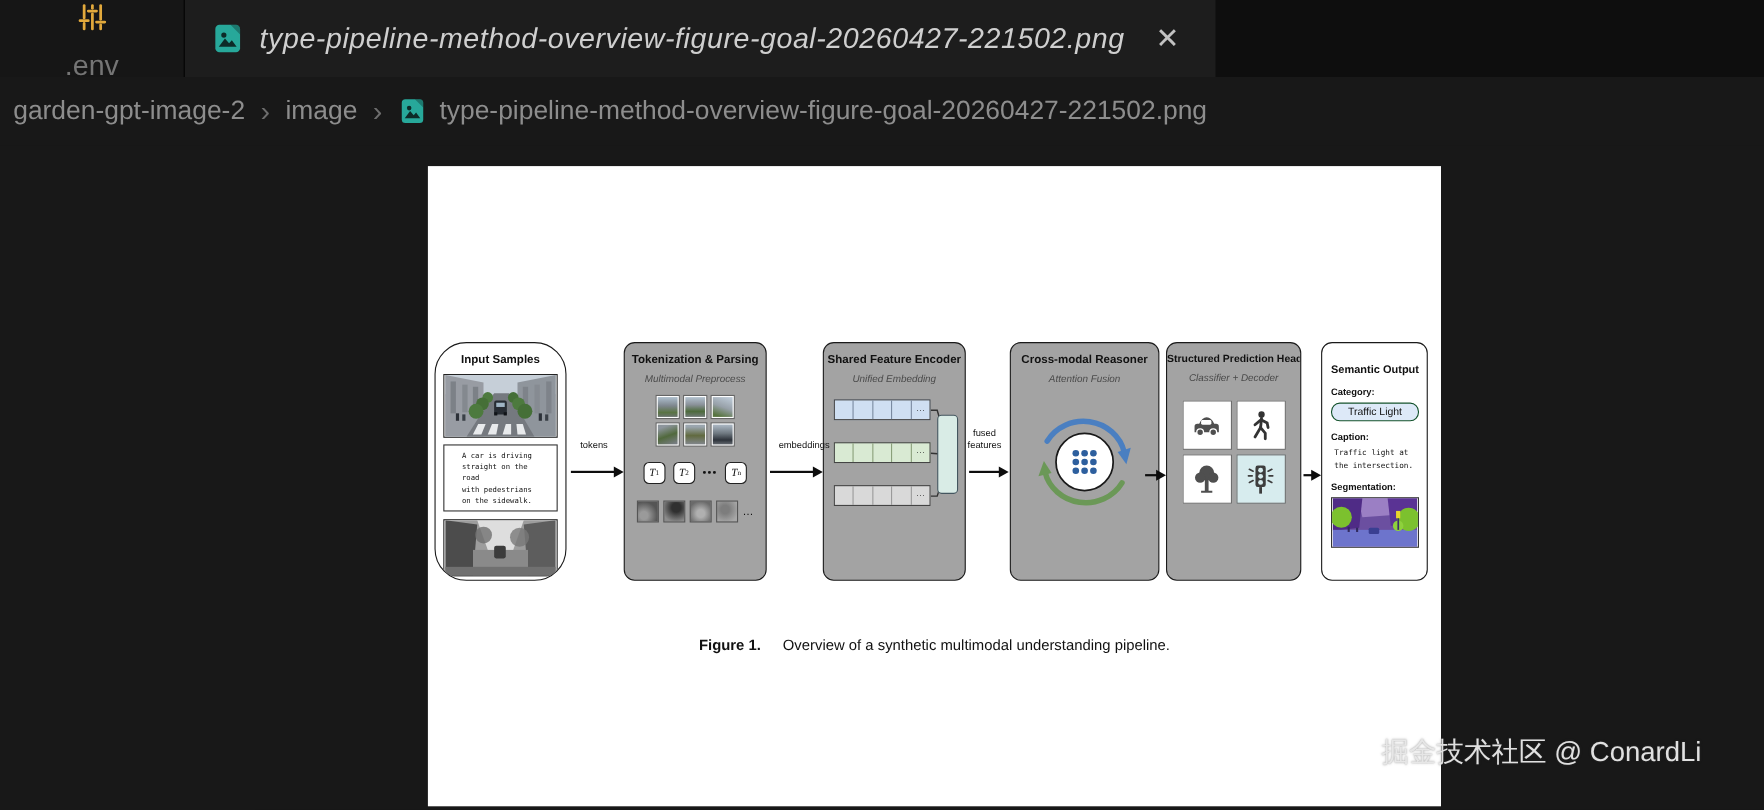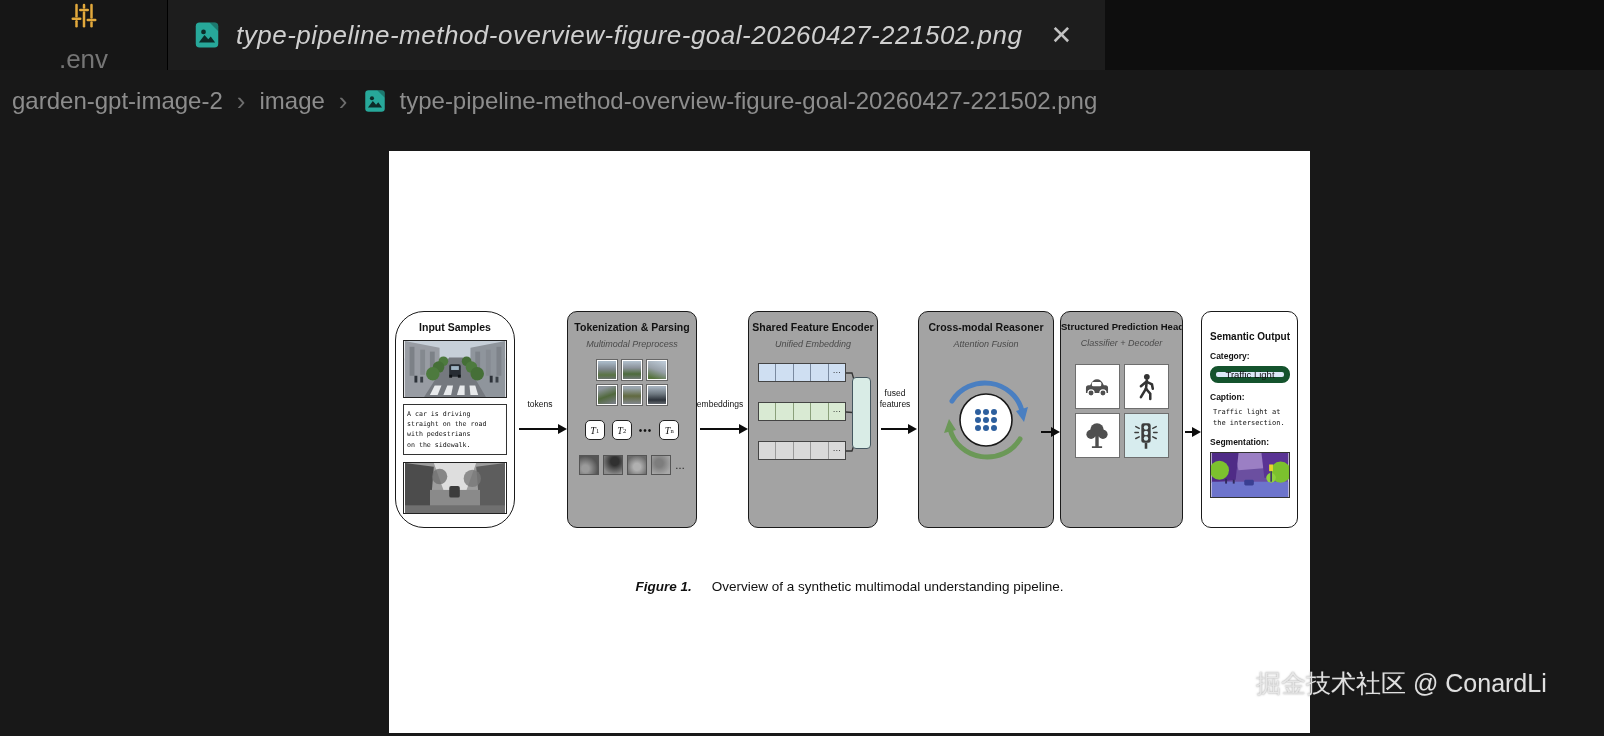--- a/index.html
+++ b/index.html
@@ -29,21 +29,21 @@
 
   .panel { position:absolute; top:160px; height:217px; border:1.5px solid #1a1a1a; border-radius:10px;
            background:#fff; overflow:hidden; }
   .panel.blue { background:#a3a3a3; }
   .p-title { font-weight:bold; color:#111; text-align:center; margin-top:9px; font-size:10.5px; white-space:nowrap; }
   .p-sub   { font-style:italic; color:#4a4a4a; text-align:center; margin-top:6px; font-size:9px; }
 
   
   .p1 { left:6px; width:120px;border-radius:29px; }
   .p1 .img { display:block; margin:7px auto 0; border:1px solid #222; }
-  .p1 .cap { width:104px; margin:6px auto 0; border:1px solid #333; background:#fff; padding:4px 3px;
+  .p1 .cap { width:104px; margin:6px auto 0; border:1px solid #333; background:#fff; padding:4px 16px;
              font-family:"DejaVu Sans Mono", monospace; font-size:6.6px; line-height:1.55; color:#111; }
 
   
   .p2 { left:178px; width:130px; }
   .patch-grid { display:grid; grid-template-columns:repeat(3,22px); gap:3px; justify-content:center; margin-top:10px; }
   .patch { width:22px; height:22px; border:1px solid #666; outline:1px solid #fff; outline-offset:-2px; }
   .pa1 { background:linear-gradient(180deg,#a8b8c6 10%,#7e868d 45%,#5a7444 75%,#6d7278 100%); }
   .pa2 { background:linear-gradient(180deg,#b3c2cf 5%,#8a9199 40%,#4d6b3c 70%,#777c82 100%); }
   .pa3 { background:linear-gradient(200deg,#bcc9d6 10%,#97a0a8 50%,#57743f 85%); }
   .pa4 { background:linear-gradient(160deg,#8d959c 20%,#51693d 55%,#787d83 90%); }
@@ -87,34 +87,34 @@
   .p5 { left:671px; width:123px; }
   .icon-grid { display:grid; grid-template-columns:repeat(2,45px); gap:4px; justify-content:center; margin-top:16px; }
   .icon-cell { width:45px; height:45px; background:#fff; border:1px solid #6e6e6e; display:flex;
                align-items:center; justify-content:center; }
   .icon-cell.hl { background:#d7ecee; }
 
   
   .p6 { left:812px; width:97px; background:#fff; padding:10px 8px; }
   .p6 .p-title { text-align:left; font-size:10px; }
   .out-label { font-weight:bold; color:#111; font-size:8.5px; margin-top:9px; }
-  .pill { margin-top:5px; width:80px; height:17px; background:#dde9f8; border:6px solid #14532d; border-radius:8px;
+  .pill { margin-top:5px; width:80px; height:17px; background:#dde9f8; border:1px solid #14532d; border-radius:8px;
           display:flex; align-items:center; justify-content:center; font-size:9.5px; color:#111; }
   .out-cap { font-family:"DejaVu Sans Mono", monospace; font-size:7px; color:#111; line-height:1.5; margin-top:5px; padding-left:3px; }
   .seg-img { display:block; margin-top:5px; border:1px solid #333; }
 
   
   .arrow { position:absolute; height:0; border-top:2.2px solid #0d0d0d; }
   .arrow::after { content:""; position:absolute; right:-8px; top:-6px; border-left:9px solid #0d0d0d;
                   border-top:5px solid transparent; border-bottom:5px solid transparent; }
   .arrow-label { position:absolute; font-size:8.5px; color:#111; text-align:center; line-height:1.3; }
 
   
   .fig-caption { position:absolute; left:0; top:428px; width:921px; text-align:center; font-size:13.5px; color:#111; }
-  .fig-caption .fig-label { font-weight:bold; margin-right:20px;font-style:italic; }
+  .fig-caption .fig-label { font-weight:bold; margin-right:20px; }
 
   
   .watermark { position:absolute; left:1256px; top:667px; font-size:25px; color:rgba(232,232,232,.96);
                text-shadow:0 0 2px rgba(60,60,60,.55); white-space:nowrap; }
 </style>
 </head>
 <body>
 
 <div class="tabstrip">
   <div class="tab tab-env">
@@ -384,21 +384,21 @@
       <rect x="34" y="28" width="10" height="6" rx="1.5" fill="#3a3f92"></rect>
       <rect x="14" y="27" width="2" height="5" fill="#312a5e"></rect>
       <rect x="22" y="28" width="2" height="4" fill="#312a5e"></rect>
     </svg>
   </div>
 
   <div class="arrow" style="left:130px; top:277px; width:40px;"></div>
   <div class="arrow-label" style="left:126px; top:248px; width:50px;">tokens</div>
 
   <div class="arrow" style="left:311px; top:277px; width:40px;"></div>
-  <div class="arrow-label" style="left:301px; top:248px; width:60px;">embeddings</div>
+  <div class="arrow-label" style="left:312px; top:248px; width:60px;">embeddings</div>
 
   <div class="arrow" style="left:492px; top:277px; width:28px;"></div>
   <div class="arrow-label" style="left:481px; top:237px; width:50px;">
     <div>fused</div>
     <div>features</div>
   </div>
 
   <div class="arrow" style="left:652px; top:280px; width:11px;"></div>
   <div class="arrow" style="left:796px; top:280px; width:8px;"></div>
 

